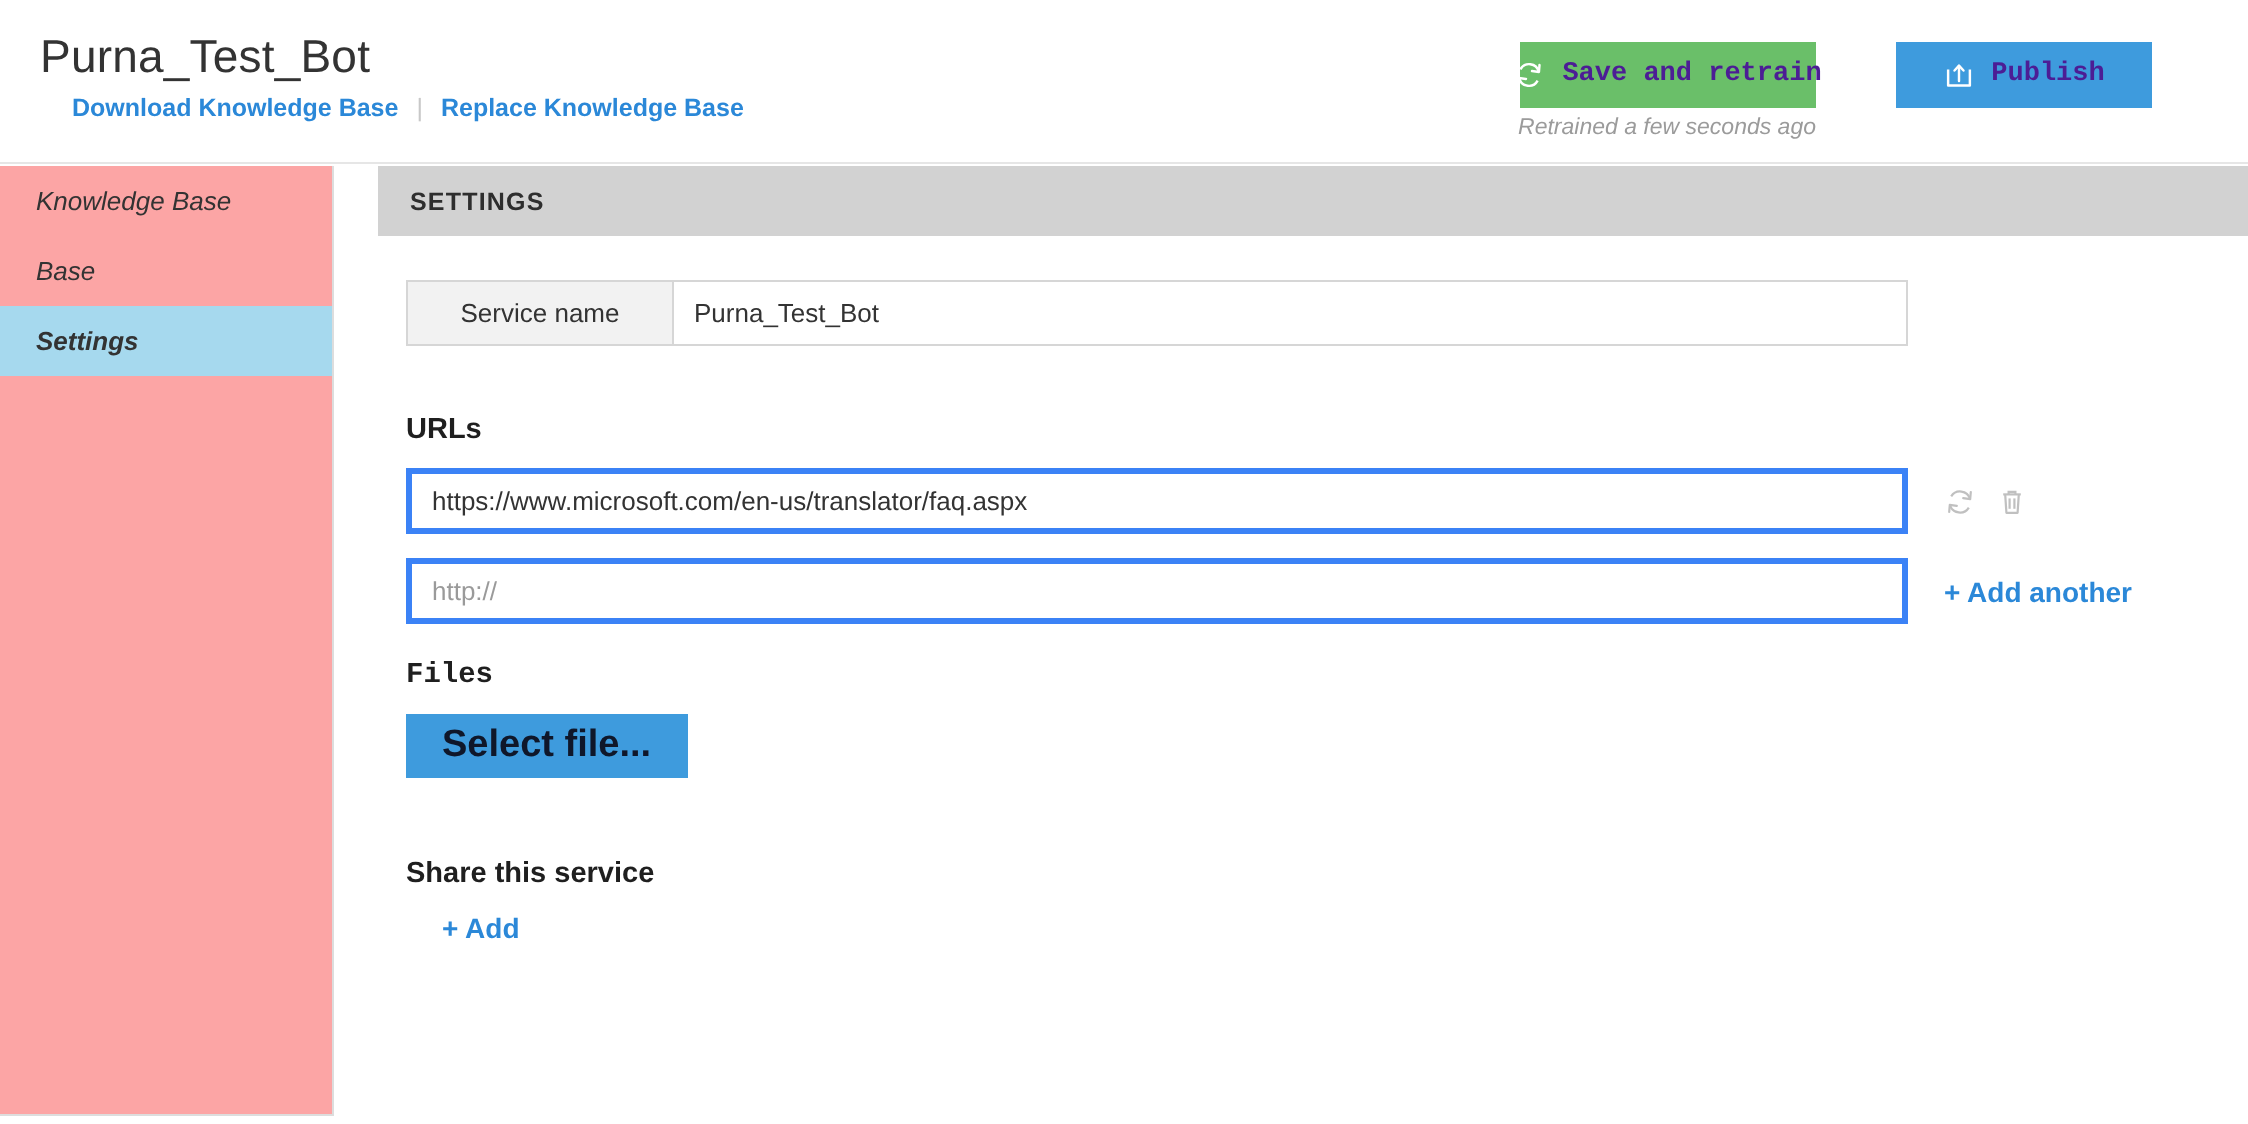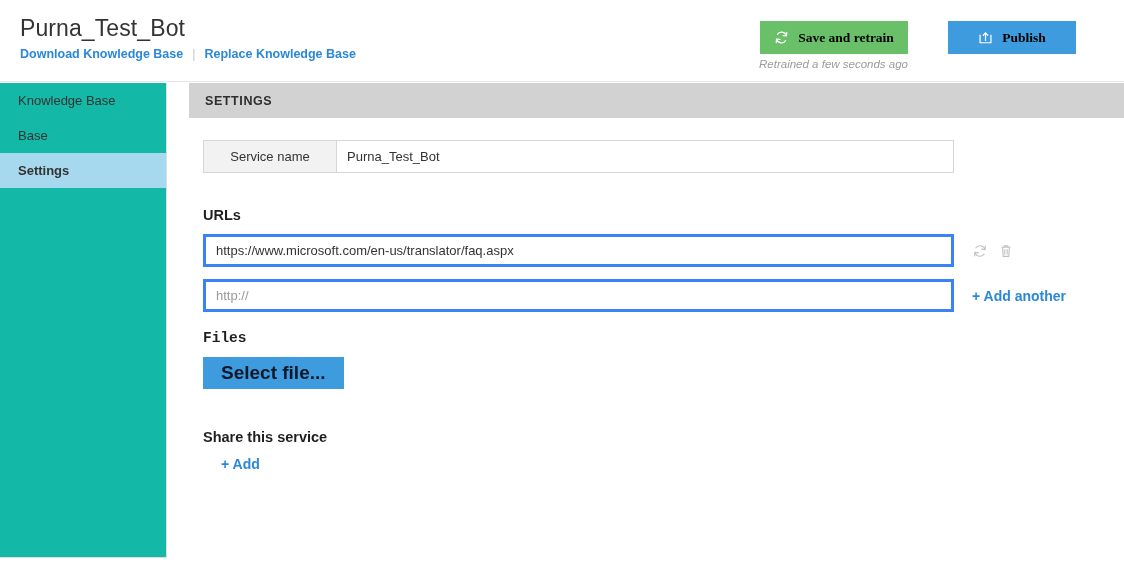--- a/index.html
+++ b/index.html
@@ -37,20 +37,21 @@
     line-height: 28px;
     letter-spacing: 0.1px;
     white-space: nowrap;
   }
   .title-links {
     margin-top: 4px;
     font-size: 12.5px;
     font-weight: bold;
     line-height: 16px;
     white-space: nowrap;
+    margin-left: 16px;
   }
   .title-links a {
     color: #2b88d8;
     text-decoration: none;
     cursor: pointer;
   }
   .link-sep {
     color: #c8c8c8;
     font-weight: normal;
     margin: 0 9px;
@@ -62,24 +63,24 @@
     display: flex;
     align-items: flex-start;
     gap: 40px;
   }
   .btn {
     display: inline-flex;
     align-items: center;
     justify-content: center;
     gap: 9px;
     border: none;
-    color: #000000;
+    color: #4c1d95;
     font-size: 13.5px;
     font-weight: bold;
-    font-family: Liberation Serif, serif;
+    font-family: Liberation Mono, monospace;
     cursor: pointer;
     padding: 0 16px;
     height: 33px;
     white-space: nowrap;
   }
   .btn-green { background: #6abf69; width: 148px; }
   .btn-blue  { background: #3e9bdd; width: 128px; }
   .save-wrap { display: flex; flex-direction: column; align-items: flex-end; }
   .retrain-status {
     margin-top: 4px;
@@ -89,23 +90,24 @@
     white-space: nowrap;
   }
   .icon-svg { display: block; }
 
   
   .sidebar {
     position: absolute;
     left: 0; top: 83px;
     width: 167px;
     height: 475px;
-    background: #14b8a6;
+    background: #fca5a5;
     border-right: 1px solid #dddddd;
     border-bottom: 1px solid #dddddd;
+    font-style: italic;
   }
   .side-item {
     height: 35px;
     display: flex;
     align-items: center;
     padding-left: 18px;
     font-size: 13px;
     color: #333333;
     cursor: pointer;
     background: transparent;

